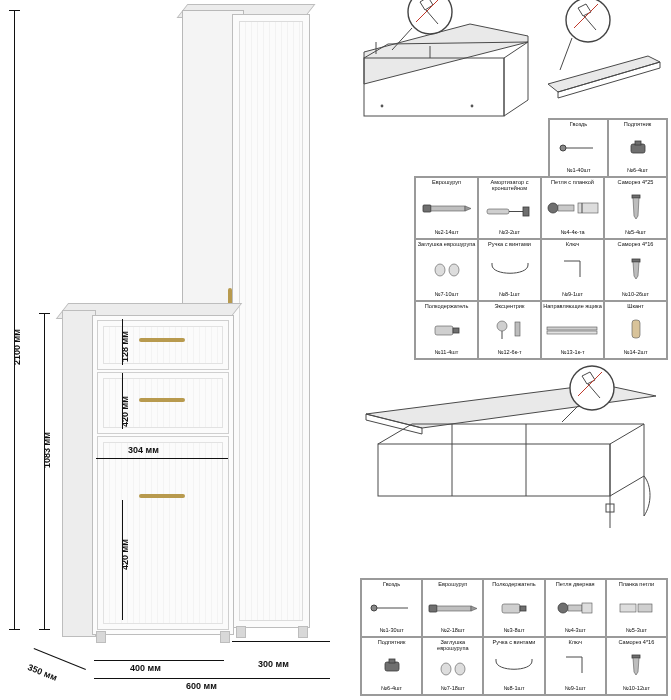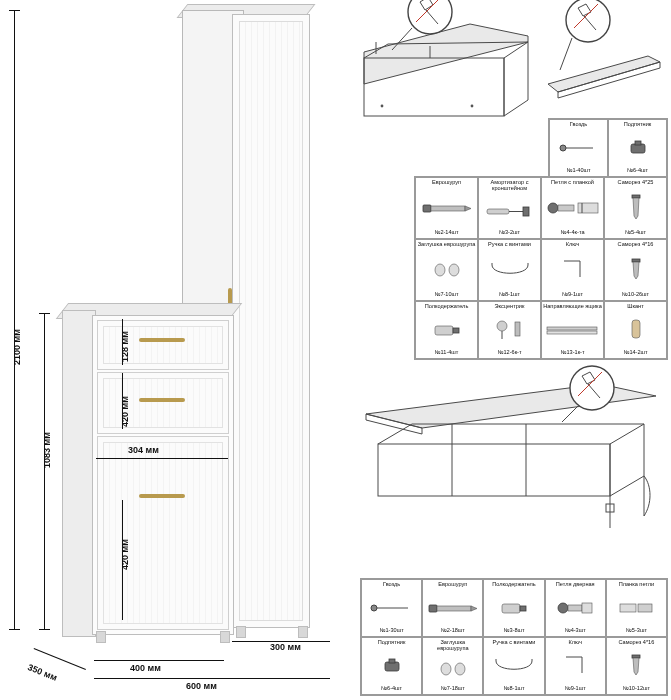--- a/index.html
+++ b/index.html
@@ -129,21 +129,21 @@
     <div class="dim-line" style="left:96px;top:458px;width:132px;height:1px;"></div>
     <div class="lbl abs" style="left:128px;top:445px;">304 мм</div>
 
     <div class="dim-line" style="left:34px;top:648px;width:56px;height:1px;transform:rotate(22deg);transform-origin:0 0;"></div>
     <div class="lbl abs" style="left:30px;top:662px;transform:rotate(22deg);transform-origin:0 0;">350 мм</div>
 
     <div class="dim-line" style="left:94px;top:660px;width:130px;height:1px;"></div>
     <div class="lbl abs" style="left:130px;top:663px;">400 мм</div>
 
     <div class="dim-line" style="left:232px;top:641px;width:98px;height:1px;"></div>
-    <div class="lbl abs" style="left:258px;top:642px;margin-left:12px;">300 мм</div>
+    <div class="lbl abs" style="left:258px;top:659px;">300 мм</div>
 
     <div class="dim-line" style="left:94px;top:678px;width:236px;height:1px;"></div>
     <div class="lbl abs" style="left:186px;top:681px;">600 мм</div>
   </div>
 
   <div class="sketch" style="left:352px;top:6px;width:310px;height:130px;">
     <svg width="310" height="130" viewBox="0 0 310 130">
 
       <polygon class="s-fill" points="12,46 118,18 176,30 176,36 12,78"></polygon>
       <rect class="s-stroke" x="12" y="52" width="140" height="58"></rect>

